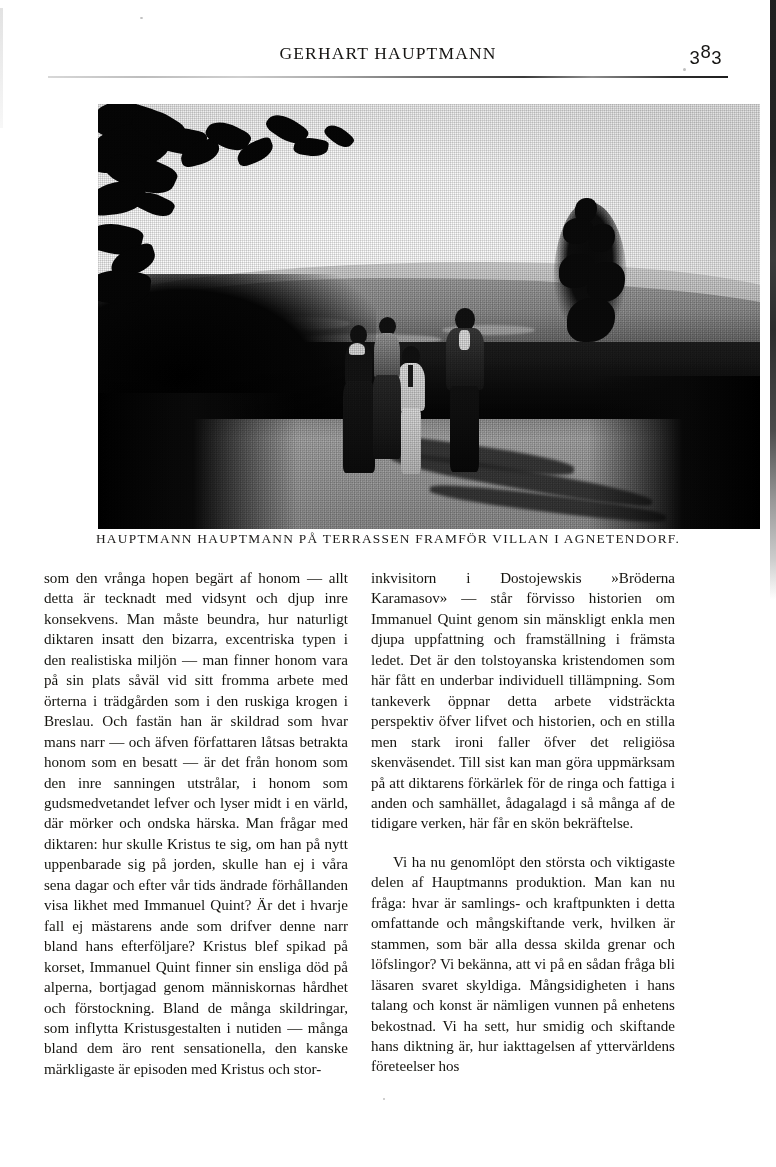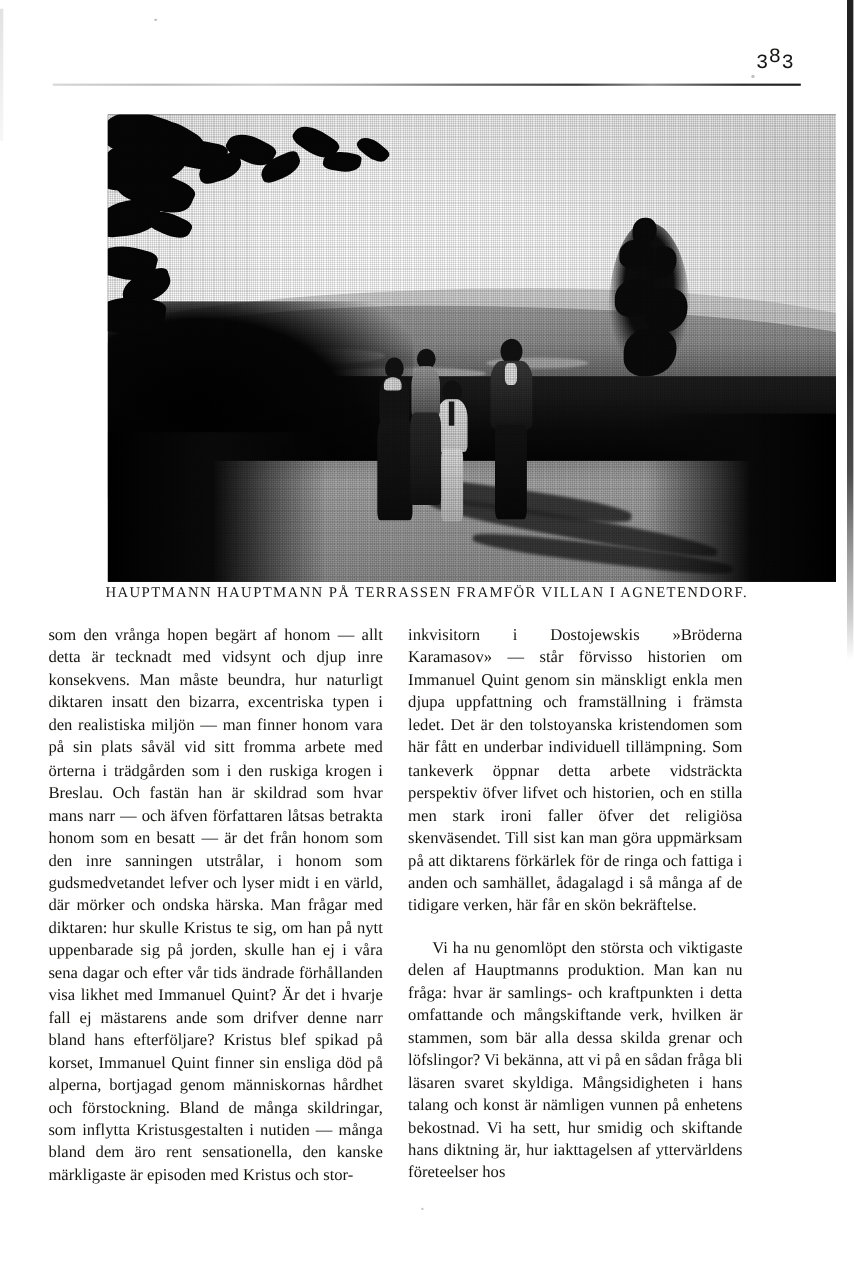--- a/index.html
+++ b/index.html
@@ -56,21 +56,21 @@
     font-size: 17.5px;
     letter-spacing: 1.15px;
     font-variant: small-caps;
     white-space: nowrap;
   }
   .head-folio {
     position: absolute;
     right: 6px; top: 1px;
     font-size: 18.5px;
     letter-spacing: .5px;
-    font-family: Liberation Mono, monospace;
+    font-family: Liberation Sans, sans-serif;
   }
   .head-folio .lo-hi { position: relative; top: -3px; }
   .head-folio .lo-lo { position: relative; top: 3px; }
   .head-rule {
     position: absolute;
     left: 48px; top: 76px;
     width: 680px; height: 1.6px;
     background: linear-gradient(to right,
       #d8d8d8 0%, #bdbdbd 14%, #cfcfcf 28%, #a8a8a8 42%,
       #6e6e6e 55%, #3b3b3b 70%, #8d8d8d 80%, #2f2f2f 92%, #1d1d1d 100%);
@@ -260,20 +260,21 @@
 <body>
 
 <div class="scan-edge-right"></div>
 <div class="scan-edge-left"></div>
 <div class="scan-speck" style="left:683px;top:68px;width:3px;height:3px;"></div>
 <div class="scan-speck" style="left:739px;top:437px;width:2px;height:2px;"></div>
 <div class="scan-speck" style="left:140px;top:17px;width:3px;height:2px;"></div>
 <div class="scan-speck" style="left:383px;top:1098px;width:2px;height:2px;"></div>
 
 <header class="running-head">
+  <div class="head-title">GERHART HAUPTMANN</div>
   <div class="head-folio"><span class="lo-lo">3</span><span class="lo-hi">8</span><span class="lo-lo">3</span></div>
 </header>
 <div class="head-rule"></div>
 
 <figure class="plate">
   <div class="plate-layer">
     <div class="sky"></div>
     <div class="hill-far"></div>
     <div class="hill-mid"></div>
     <div class="valley"></div>

